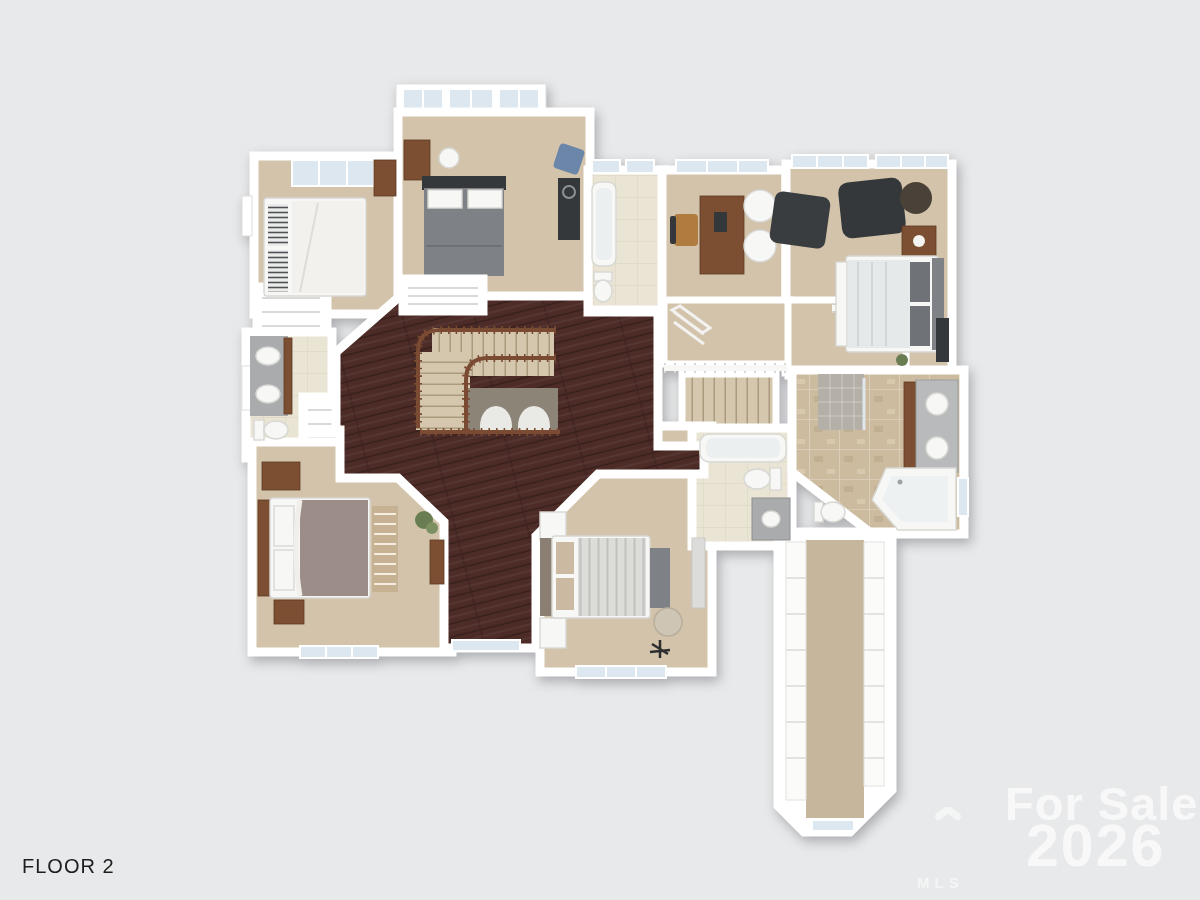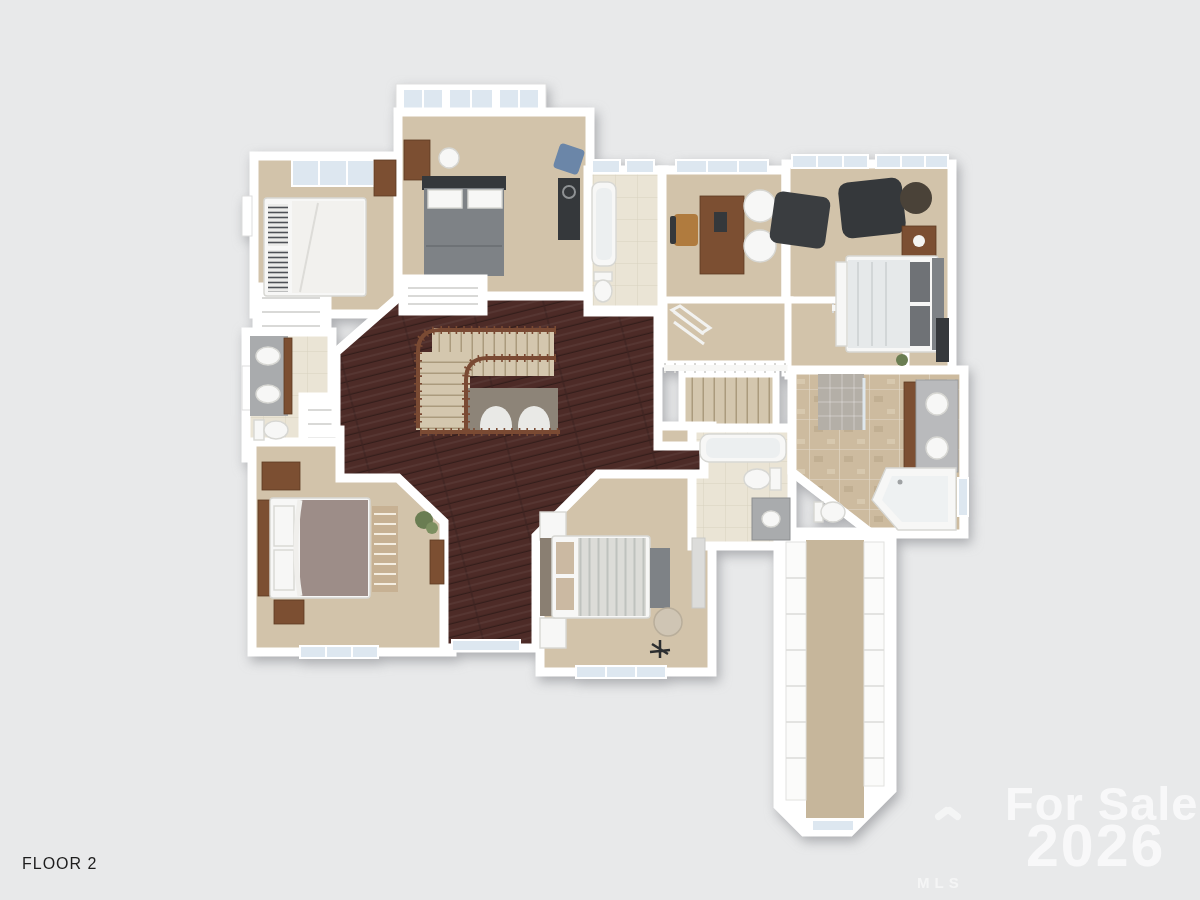--- a/index.html
+++ b/index.html
@@ -33,21 +33,21 @@
   .mullion{stroke:#ffffff;stroke-width:2;}
   .rail-wood{stroke:var(--railing);stroke-width:4;fill:none;}
   .rail-dash{stroke:var(--railing);stroke-width:8;fill:none;stroke-dasharray:1.6 6;}
   .rail-white{stroke:#f7f7f5;stroke-width:6;fill:none;}
   .rail-white-dash{stroke:#d8d8d6;stroke-width:10;fill:none;stroke-dasharray:2 8;}
   .tick{stroke:#dcdcd9;stroke-width:1.5;}
 
   
   #floor-label{
     position:absolute;left:22px;top:855px;
-    font-size:16px;letter-spacing:1px;color:var(--textDark,#1d1d1d);
+    font-size:20px;letter-spacing:1px;color:var(--textDark,#1d1d1d);
   }
   .wm{position:absolute;color:#ffffff;font-weight:bold;user-select:none;}
   #wm-forsale{left:1005px;top:776px;font-size:47px;opacity:.72;letter-spacing:1px;}
   #wm-brand{left:842px;top:808px;font-size:62px;font-weight:bold;opacity:.55;letter-spacing:2px;}
   #wm-year{left:1026px;top:812px;font-size:59px;opacity:.72;letter-spacing:2px;}
   #wm-mls{left:917px;top:874px;font-size:15px;opacity:.55;letter-spacing:5px;}
   #wm-roof{
     position:absolute;left:934px;top:806px;width:26px;height:14px;opacity:.55;
   }
   #wm-roof:before{

